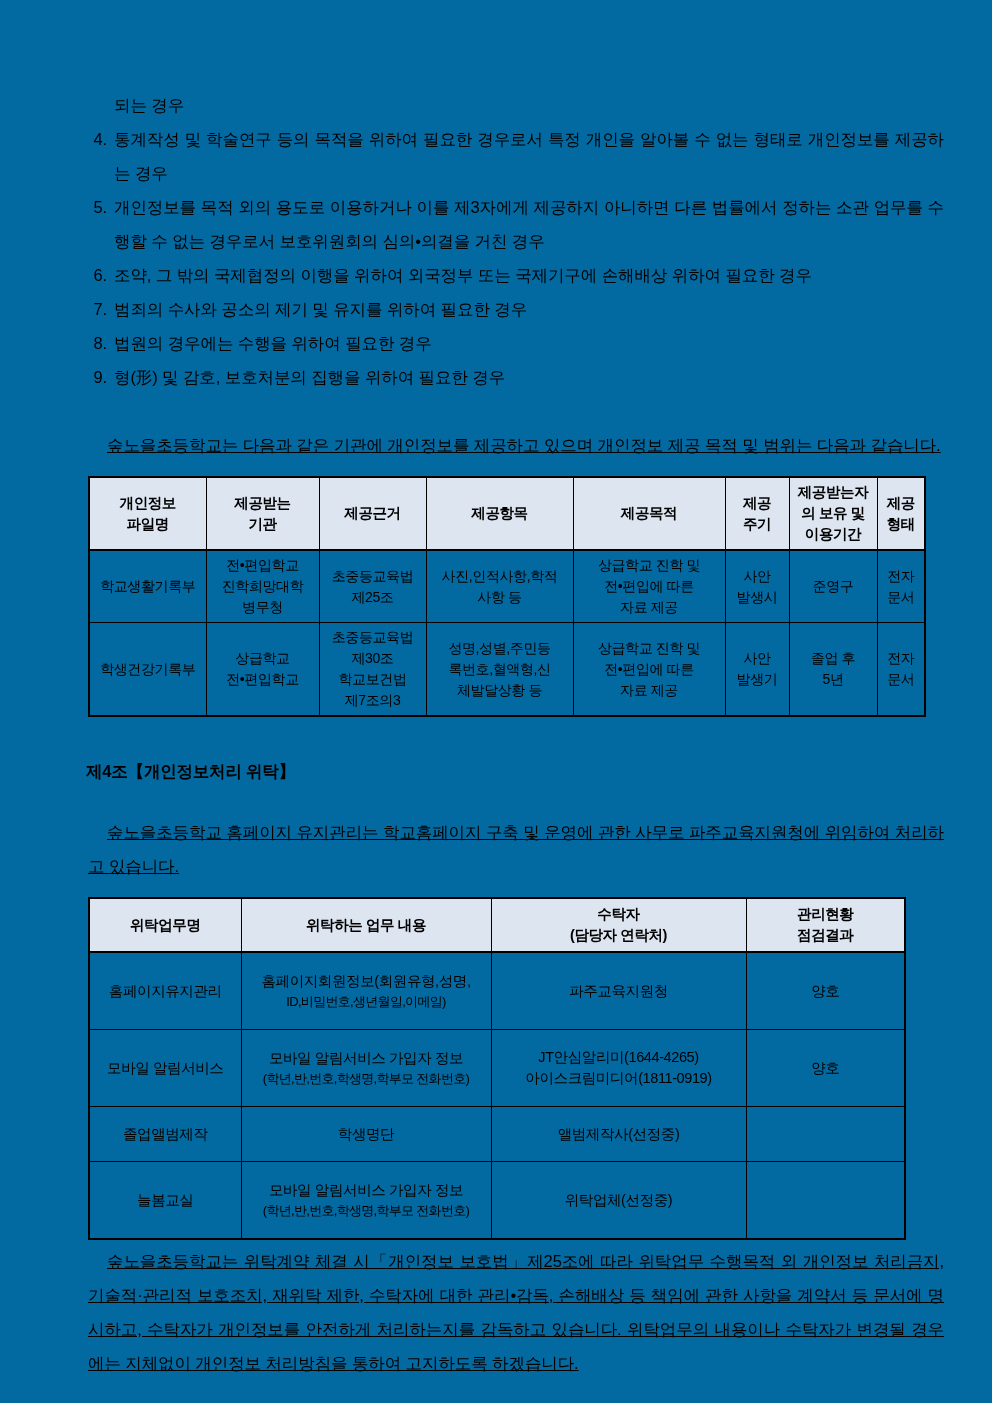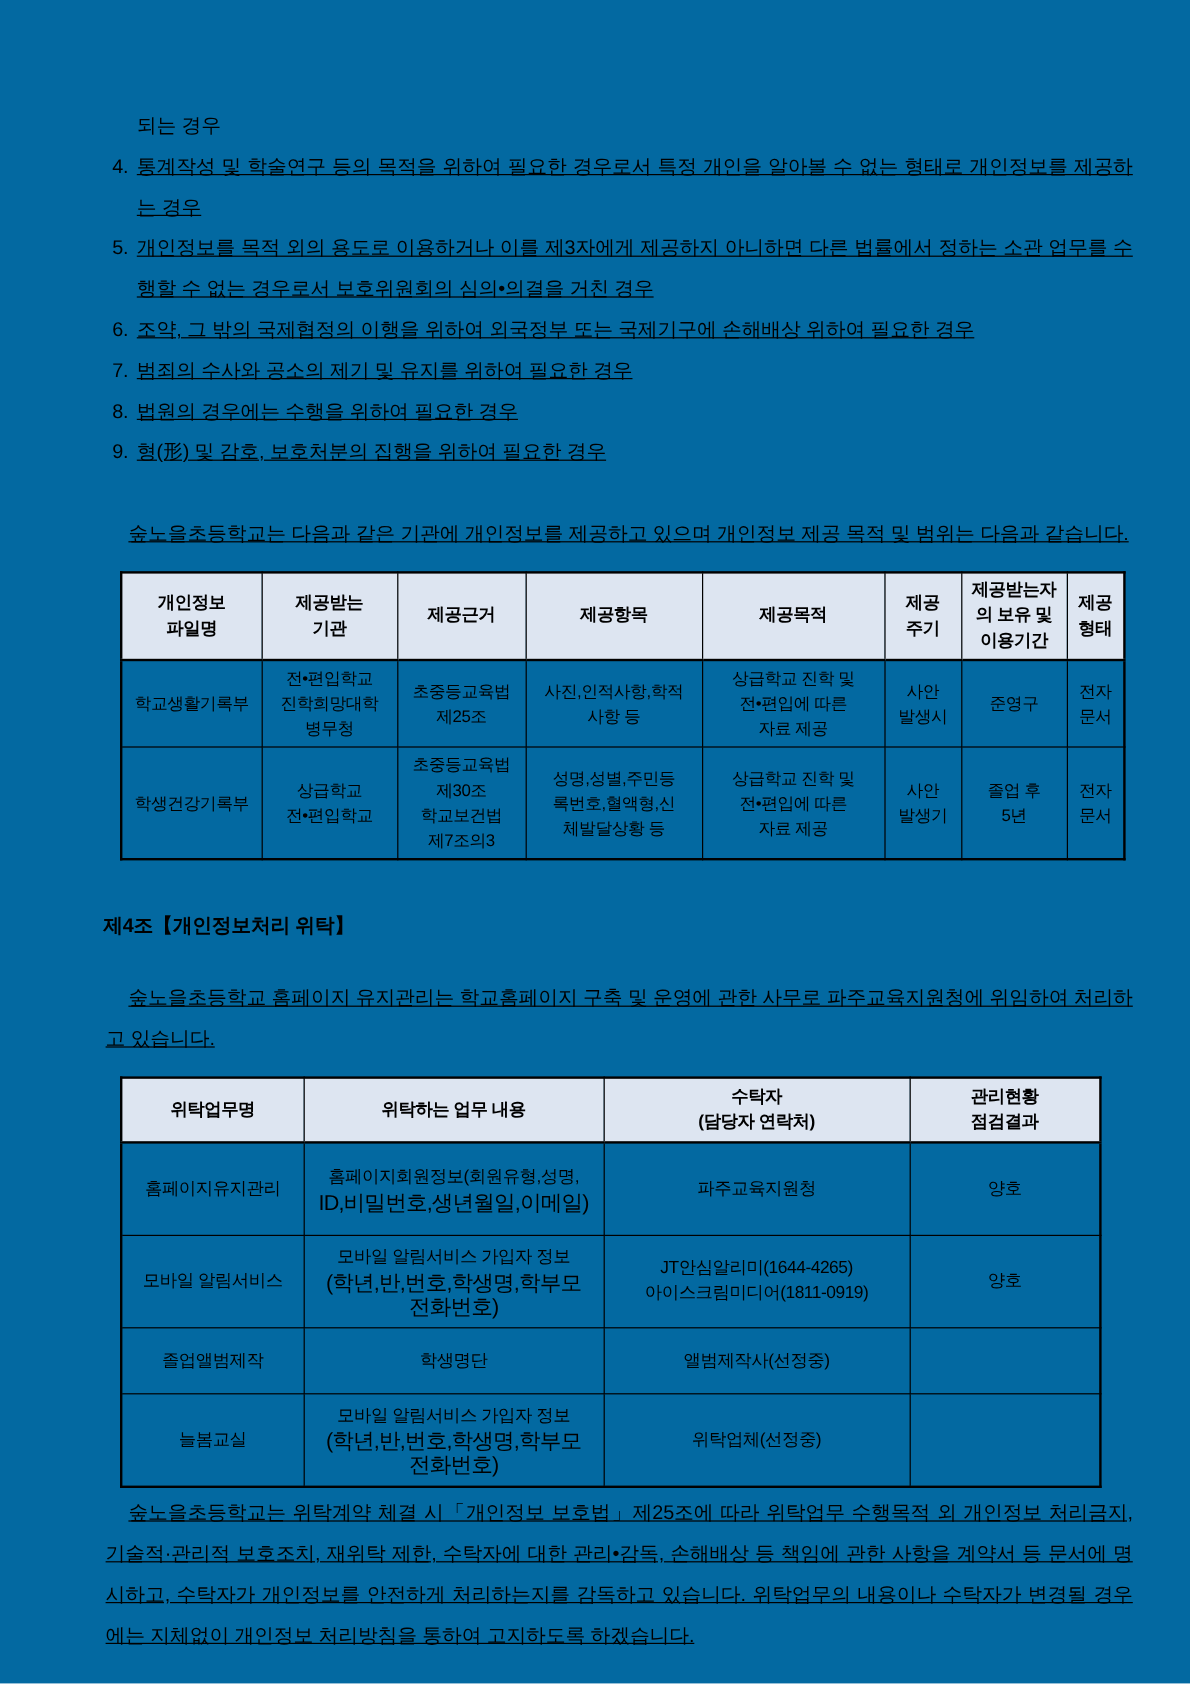--- a/index.html
+++ b/index.html
@@ -46,21 +46,20 @@
     width: 26px;
     flex: 0 0 26px;
     text-align: right;
     padding-right: 7px;
     box-sizing: border-box;
   }
   .clause-text {
     flex: 1 1 auto;
     text-align: justify;
     text-justify: inter-character;
-    text-decoration: underline;
   }
 
   
   .para {
     font-size: 16.5px;
     line-height: 34px;
     text-align: justify;
     text-justify: inter-character;
     letter-spacing: -0.1px;
     margin: 0;
@@ -82,21 +81,20 @@
 
   
   table.doc-table {
     border-collapse: collapse;
     width: 820px;
     table-layout: fixed;
     border-top: 2.5px solid #000;
     border-bottom: 2.5px solid #000;
     border-left: 2px solid #000;
     border-right: 2px solid #000;
-    margin-left: 12px;
   }
   table.doc-table th,
   table.doc-table td {
     border: 1px solid #000;
     text-align: center;
     vertical-align: middle;
     padding: 4px 3px;
     font-size: 14px;
     line-height: 21px;
     letter-spacing: -0.4px;
@@ -113,21 +111,21 @@
   
   #table-provision thead th { height: 54px; }
   #table-provision tbody tr { height: 68px; }
 
   
   #table-consign { width: 756px; }
   #table-consign thead th { height: 44px; }
   #table-consign tbody td { font-size: 14.5px; }
   .sub-line {
     display: block;
-    font-size: 18px;
+    font-size: 13px;
     letter-spacing: -0.7px;
     line-height: 20px;
   }
   .cell-tall { height: 68px; }
   .cell-short { height: 46px; }
 </style>
 </head>
 <body>
 
 <div class="page">

